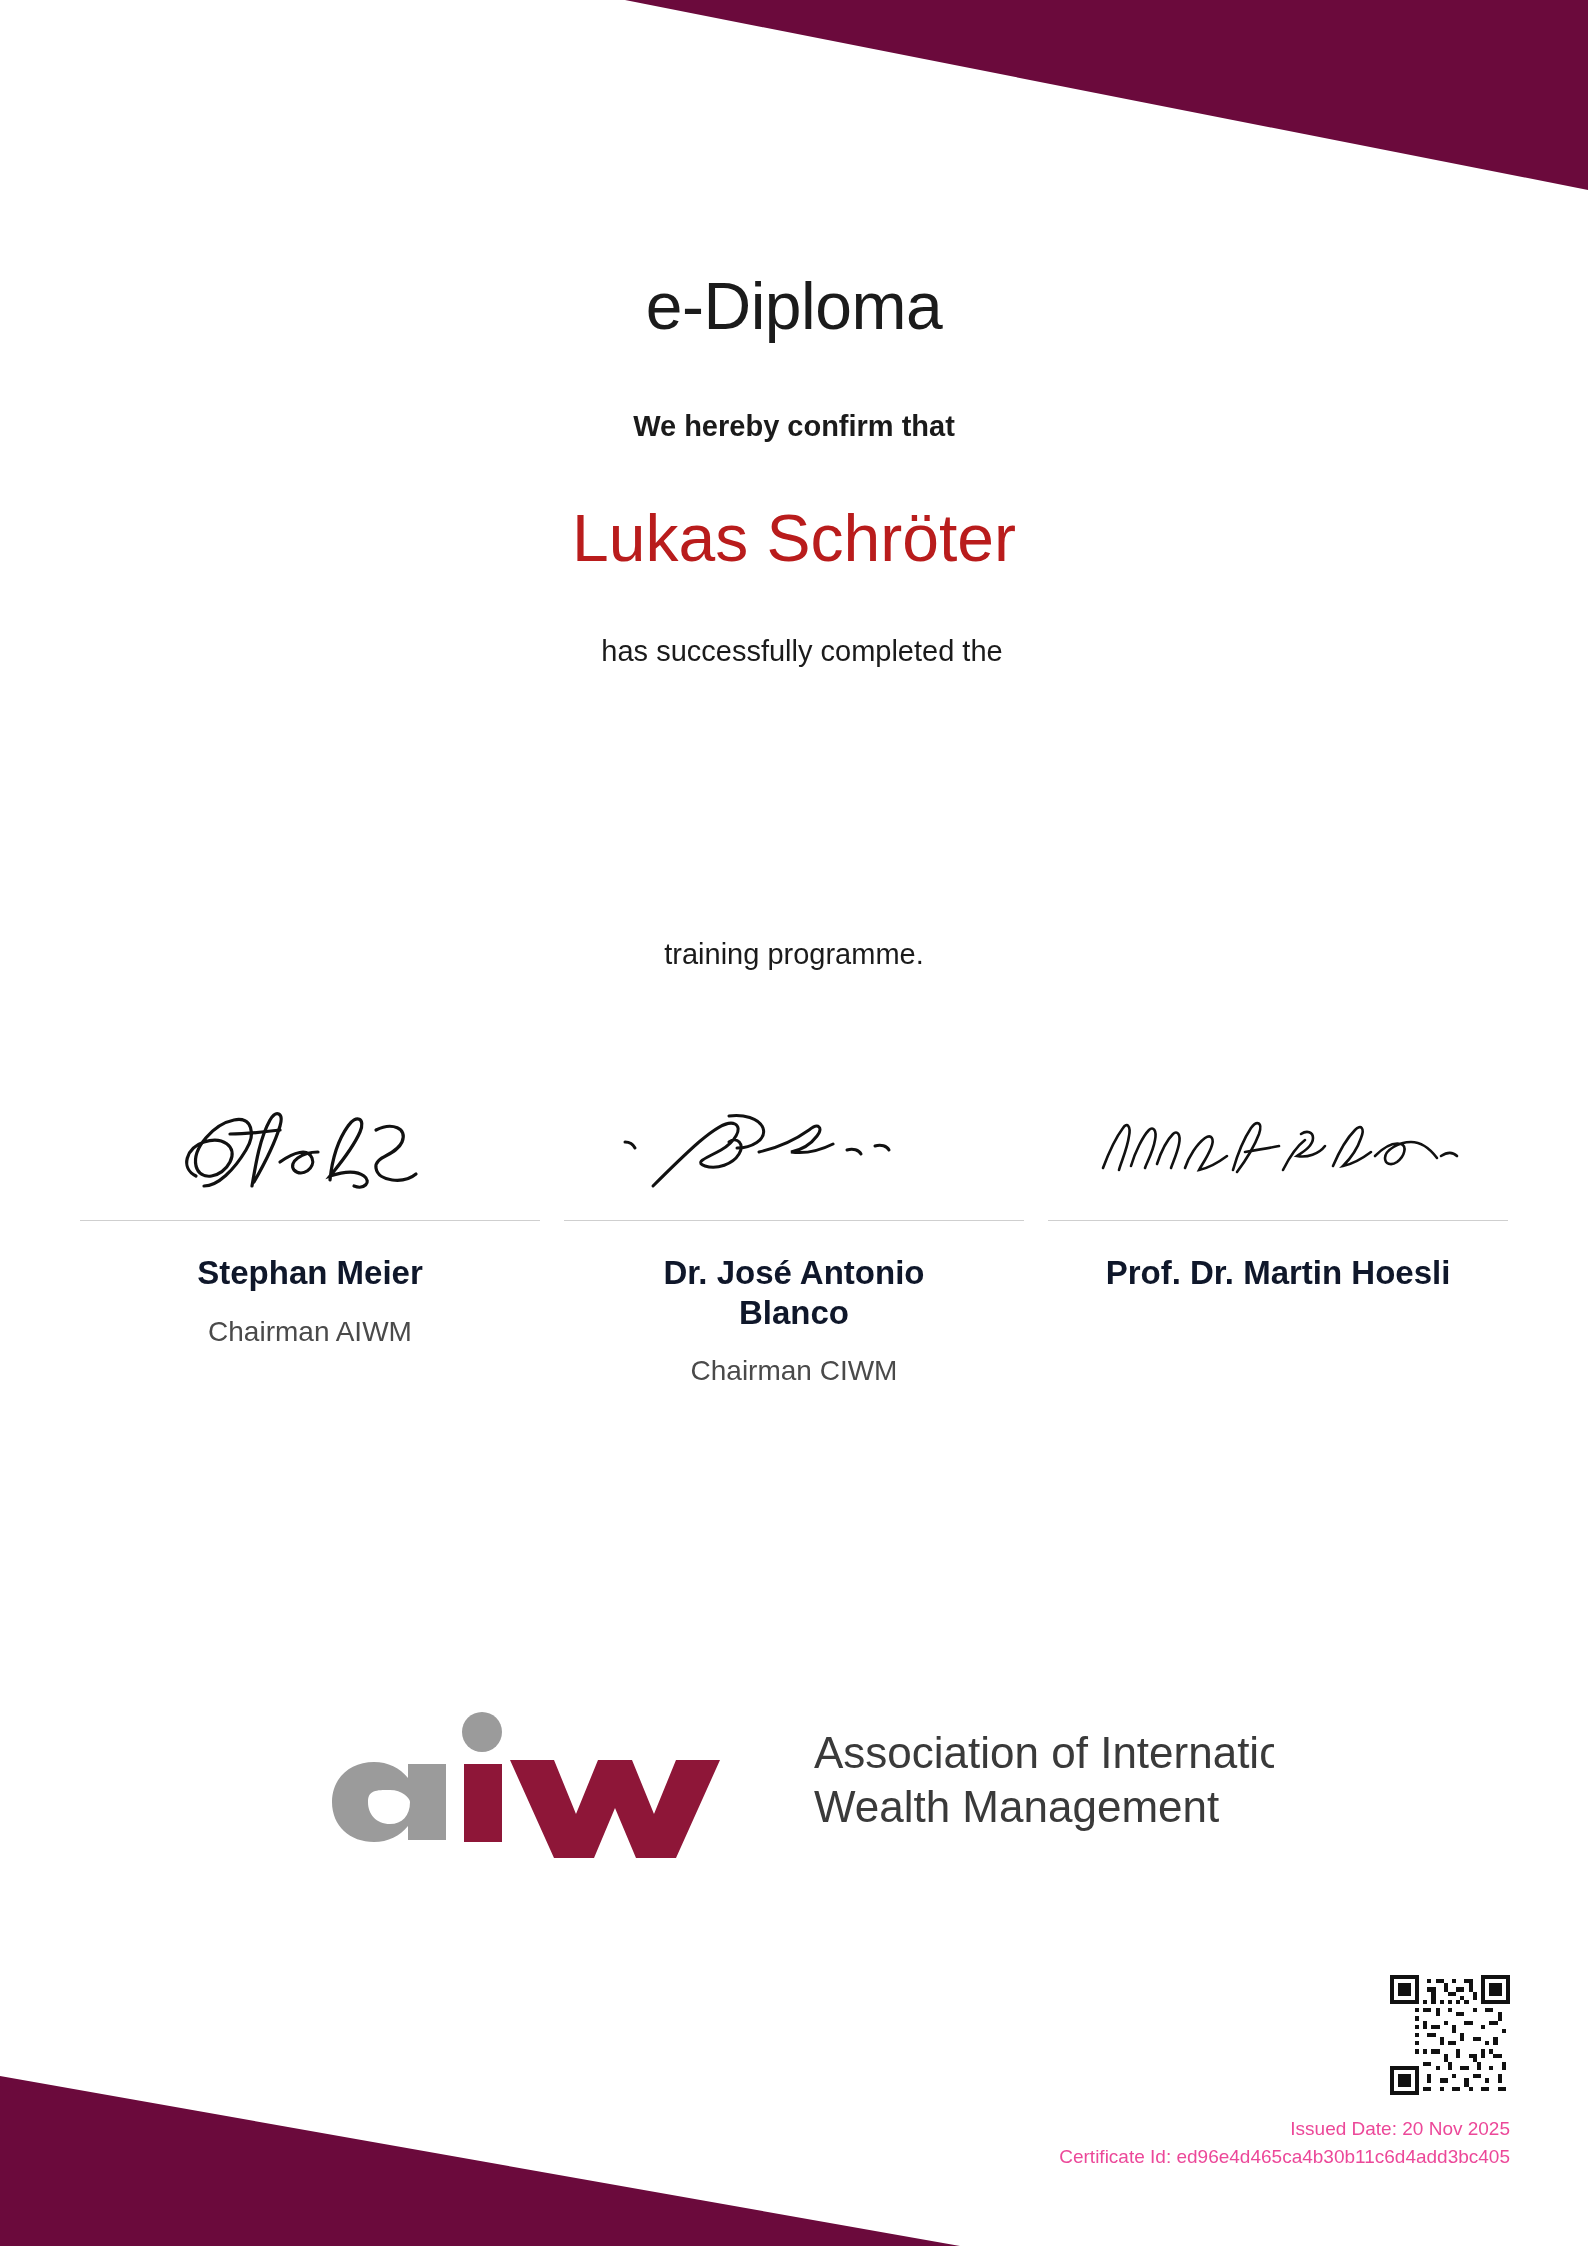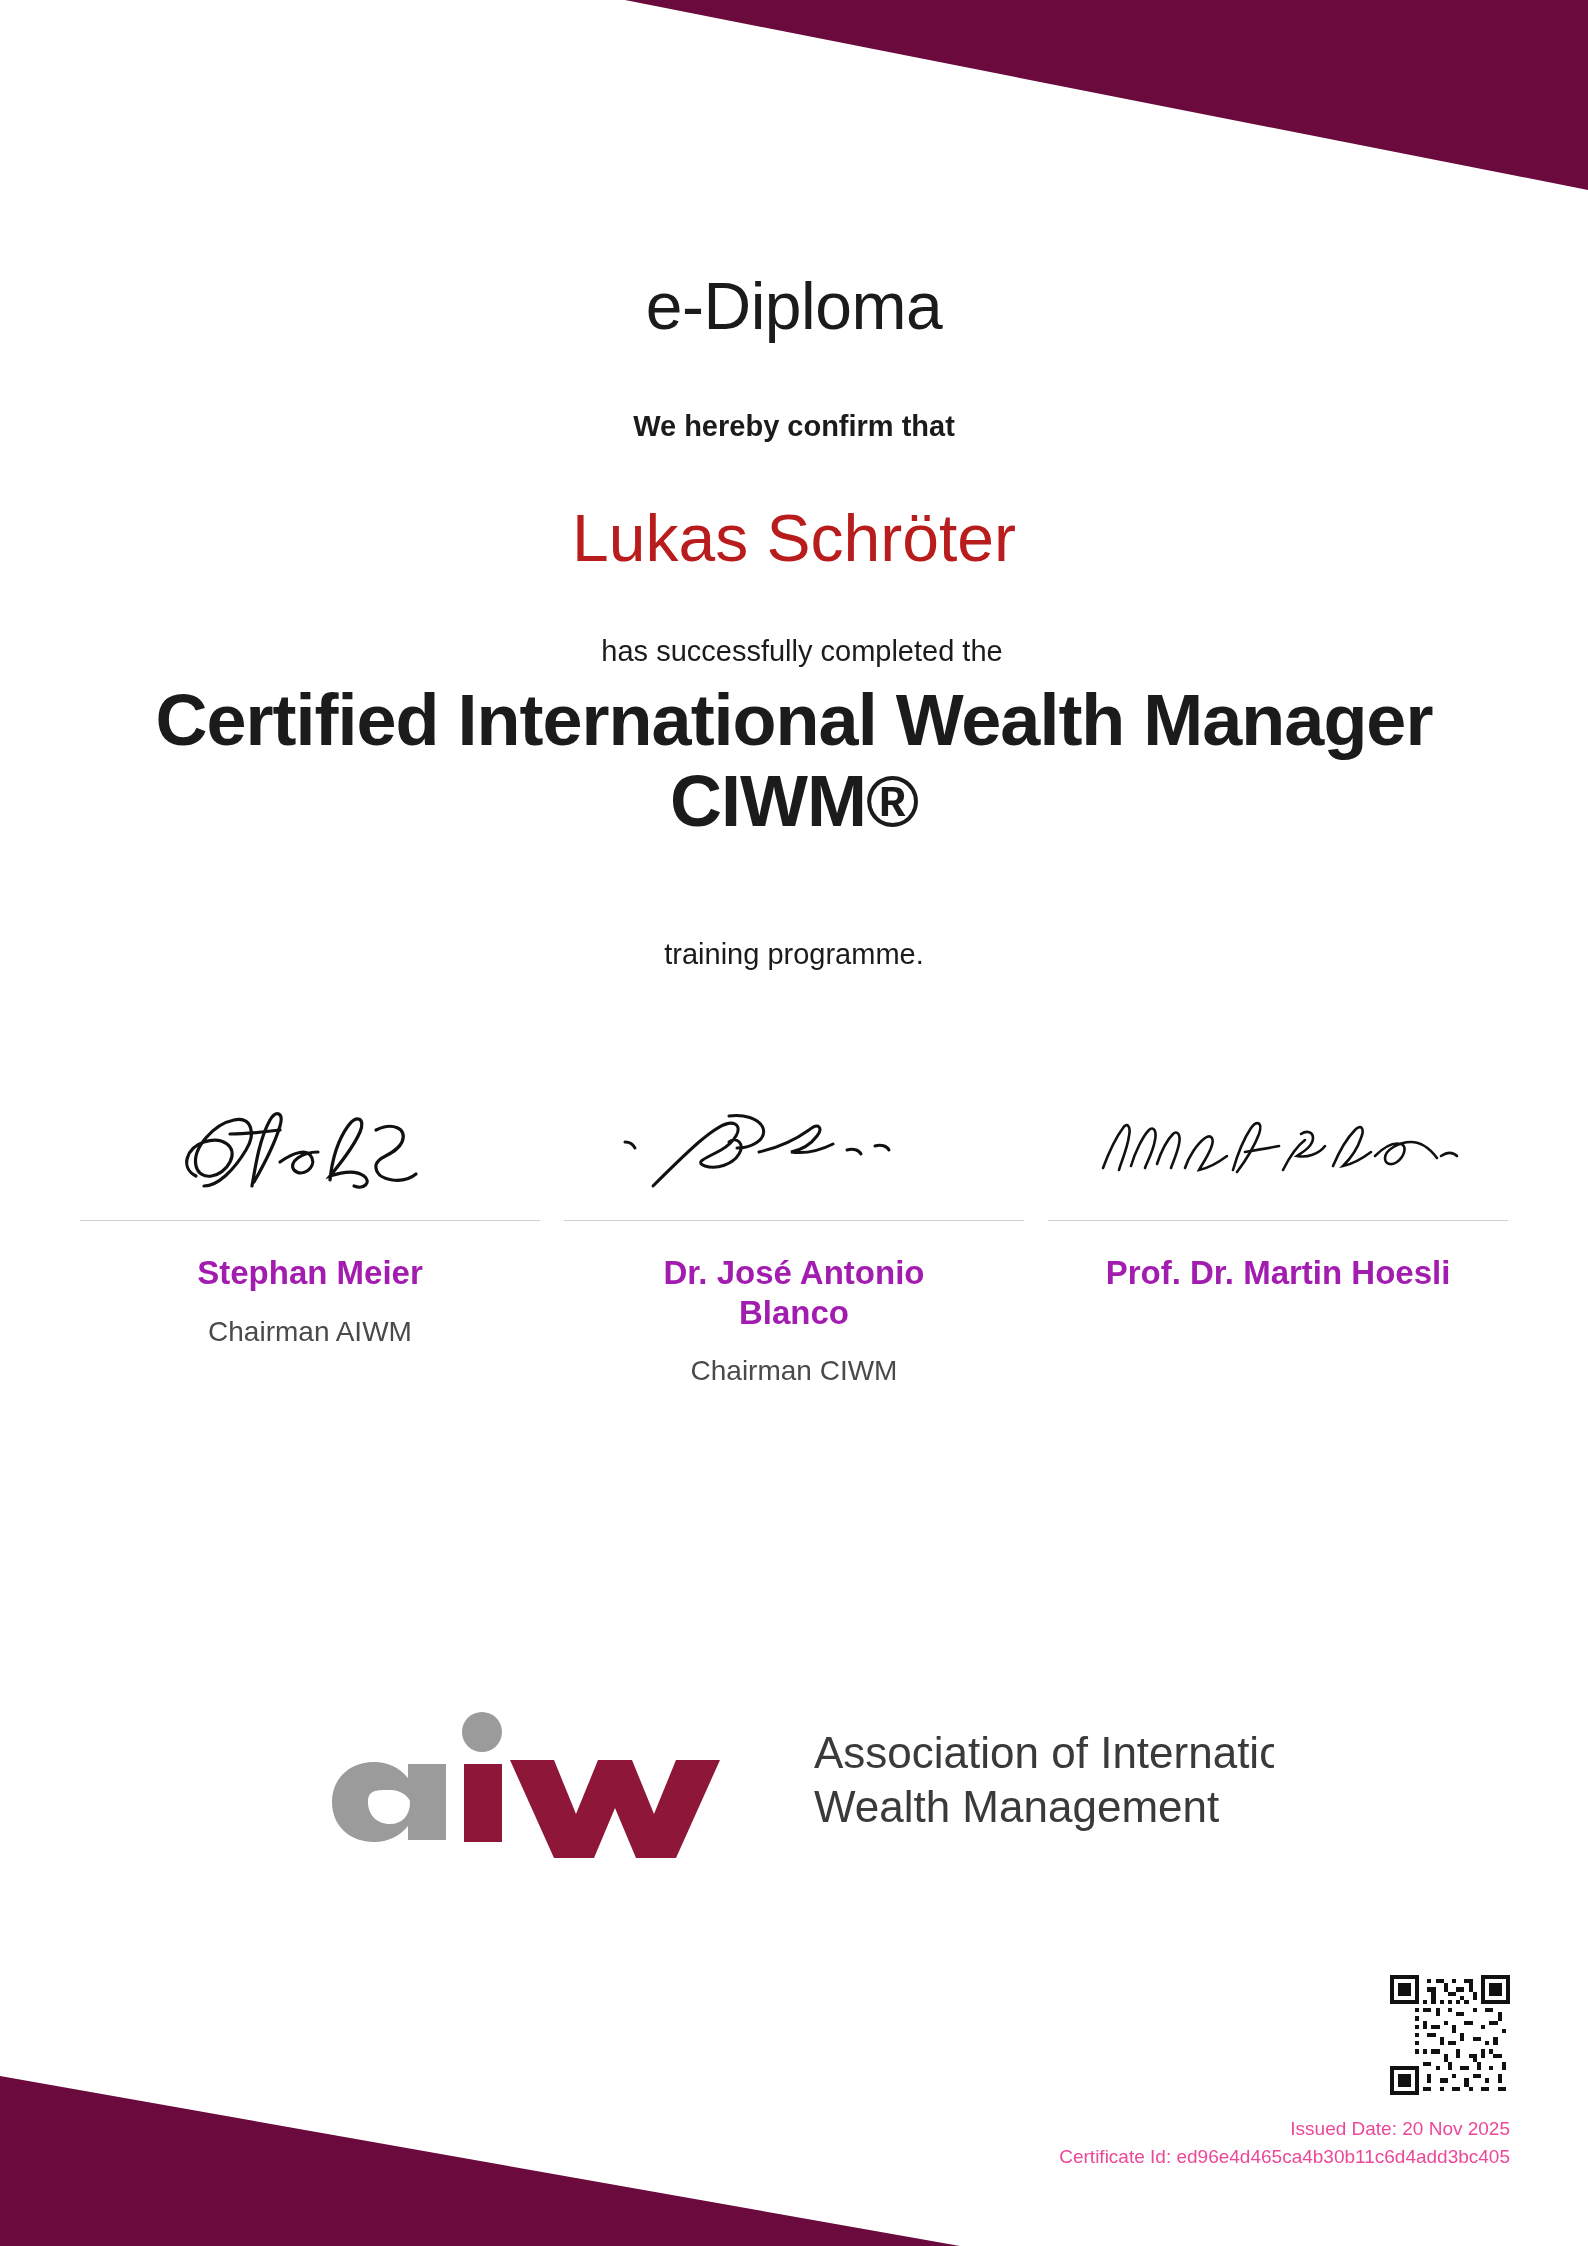--- a/index.html
+++ b/index.html
@@ -134,21 +134,21 @@
     width: 460px;
     height: 1px;
     background: #cfcfcf;
     margin-top: 10px;
   }
   .sig-name {
     margin-top: 32px;
     font-size: 33px;
     font-weight: 700;
     text-align: center;
-    color: #a21caf;
+    color: #0f172a;
     line-height: 1.2;
     max-width: 380px;
   }
   .sig-role {
     margin-top: 20px;
     font-size: 28px;
     font-weight: 400;
     text-align: center;
     color: #4a4a4a;
     line-height: 1.35;
@@ -202,21 +202,20 @@
 <div class="sheet">
 
   <div class="title">e-Diploma</div>
 
   <div class="confirm-line">We hereby confirm that</div>
 
   <div class="recipient">Lukas Schröter</div>
 
   <div class="completed-line">has successfully completed the</div>
 
-  <div class="programme">Certified International Wealth Manager CIWM®</div>
 
   <div class="programme-suffix">training programme.</div>
 
   <div class="signatories">
 
     <div class="sig-col">
       <div class="sig-img">
         <svg width="300" height="120" viewBox="0 0 300 120" xmlns="http://www.w3.org/2000/svg">
           <g fill="none" stroke="#111" stroke-width="3.2" stroke-linecap="round">
             <path d="M36 86 C20 78 26 58 44 52 C62 46 78 56 70 72 C62 88 40 92 36 76 C32 58 54 34 74 30 C92 26 96 44 86 60 C74 80 58 96 44 96"></path>

